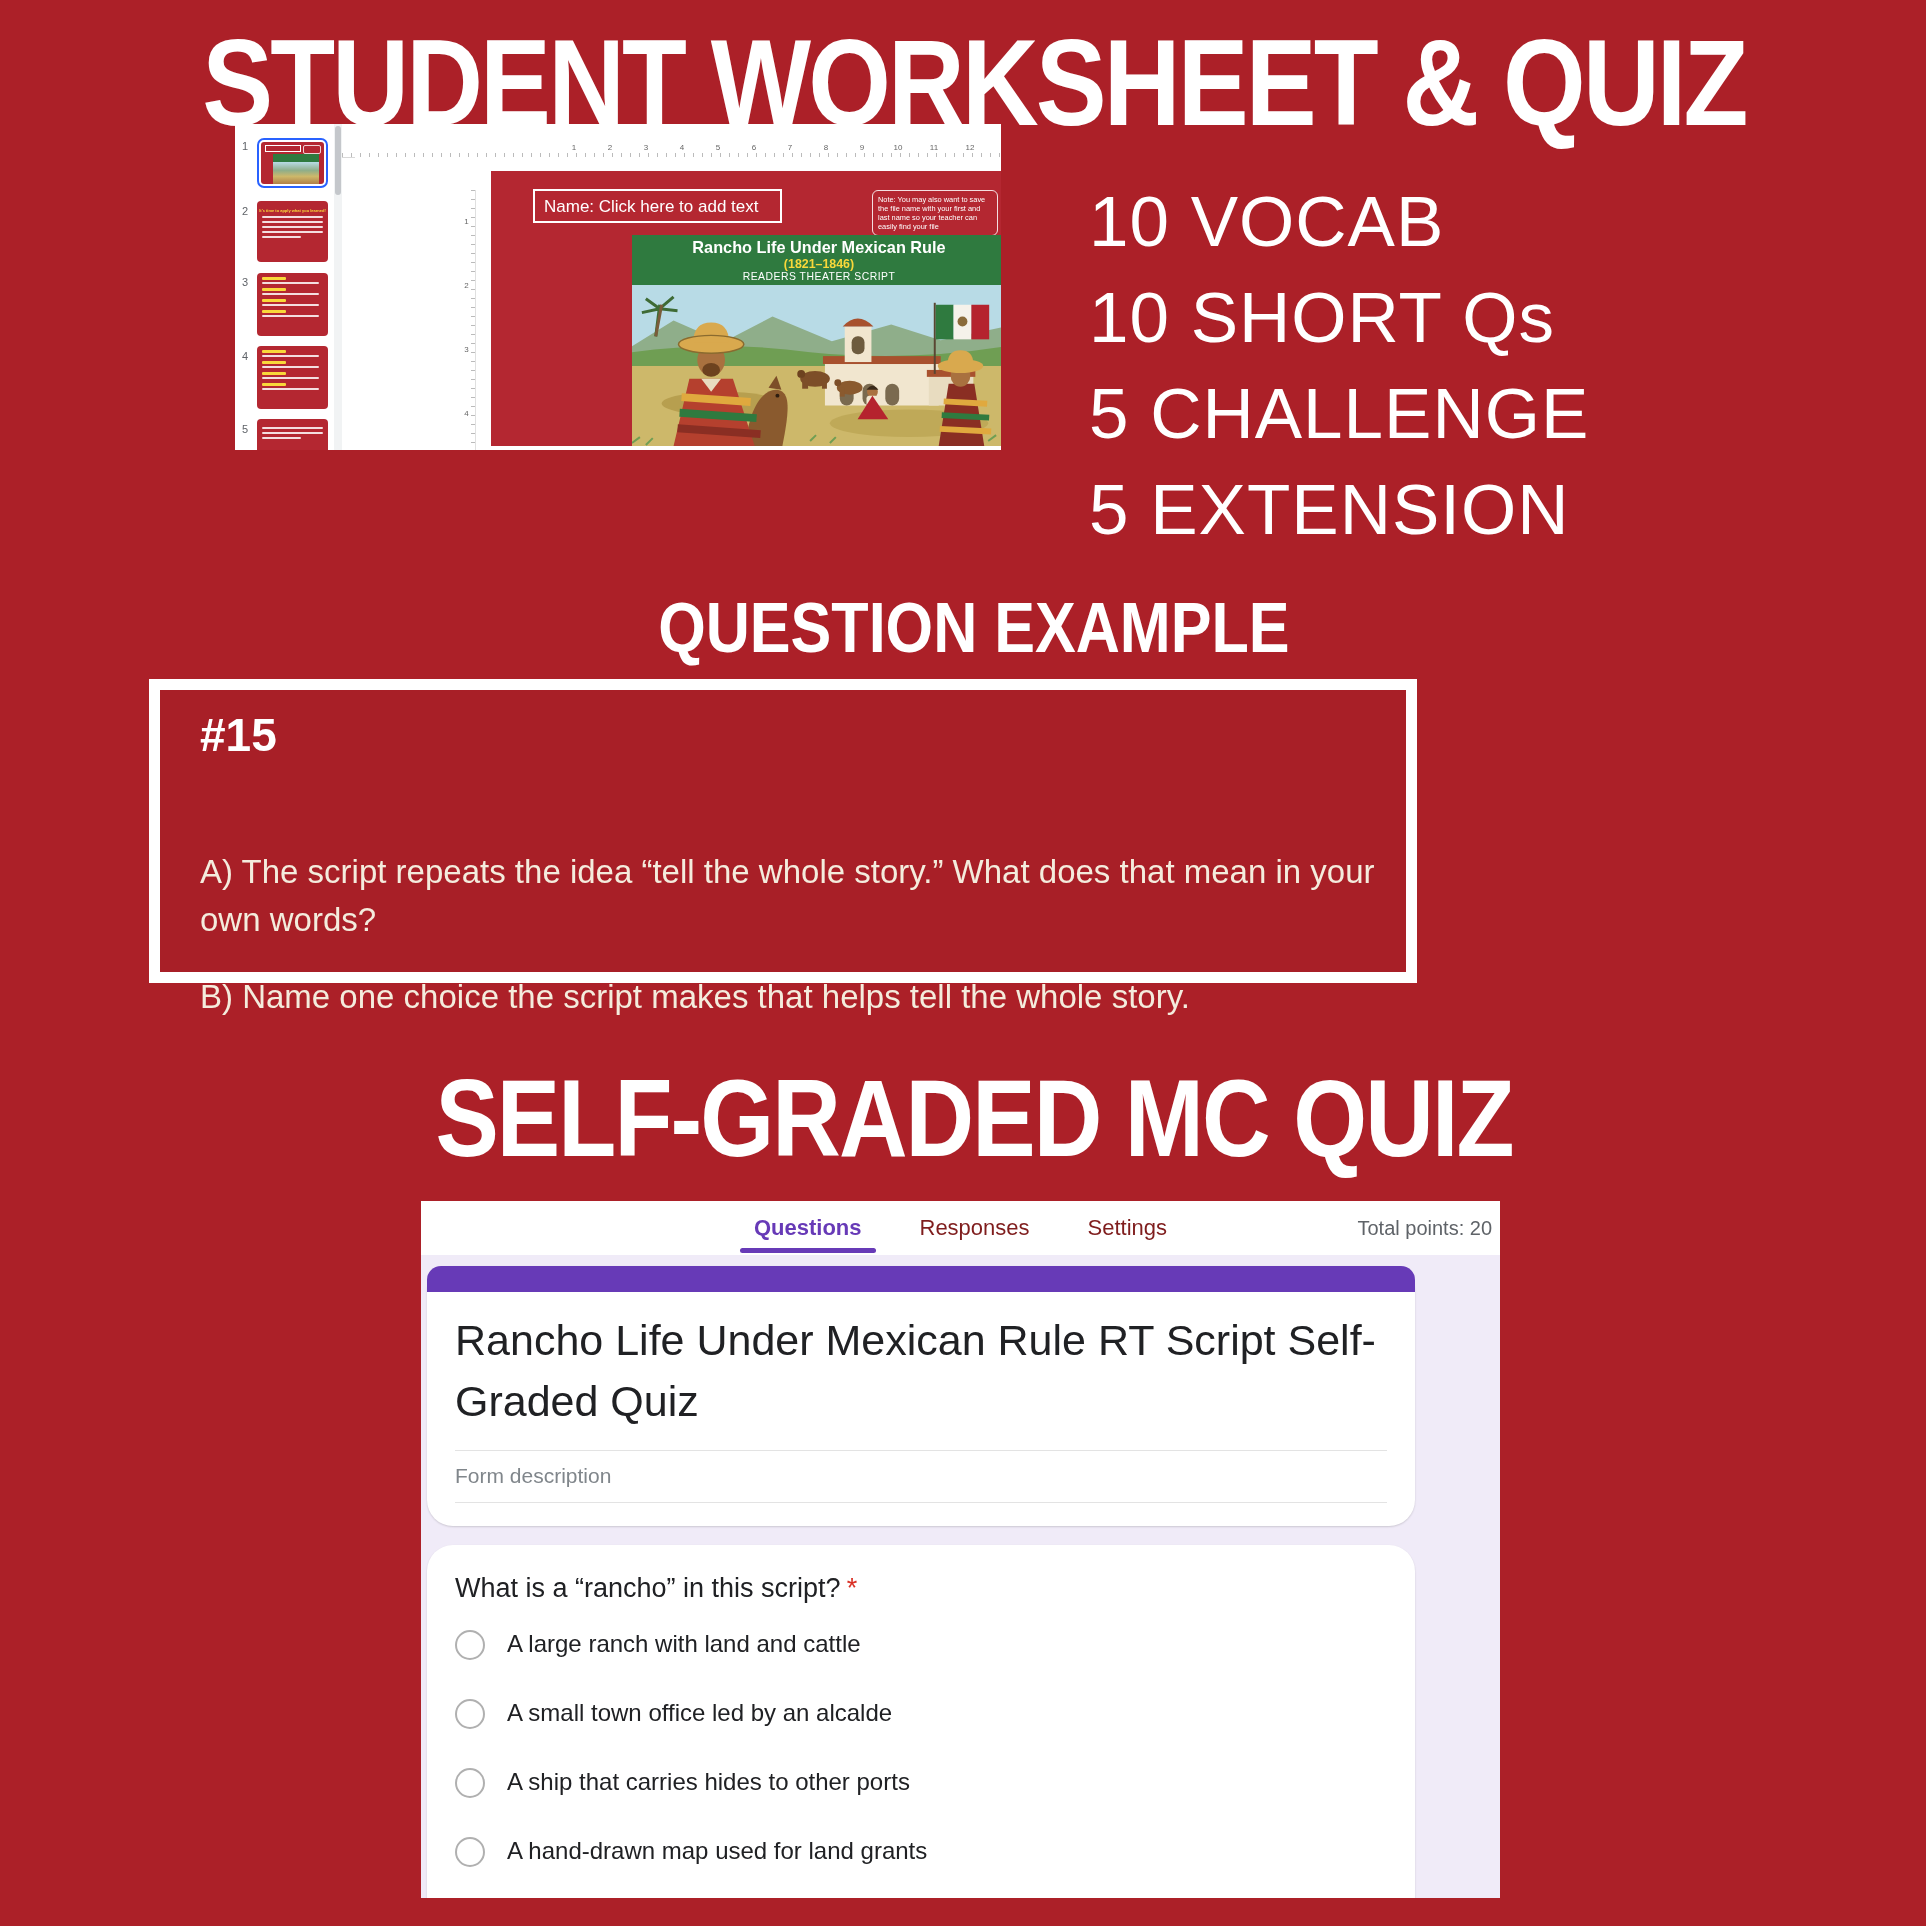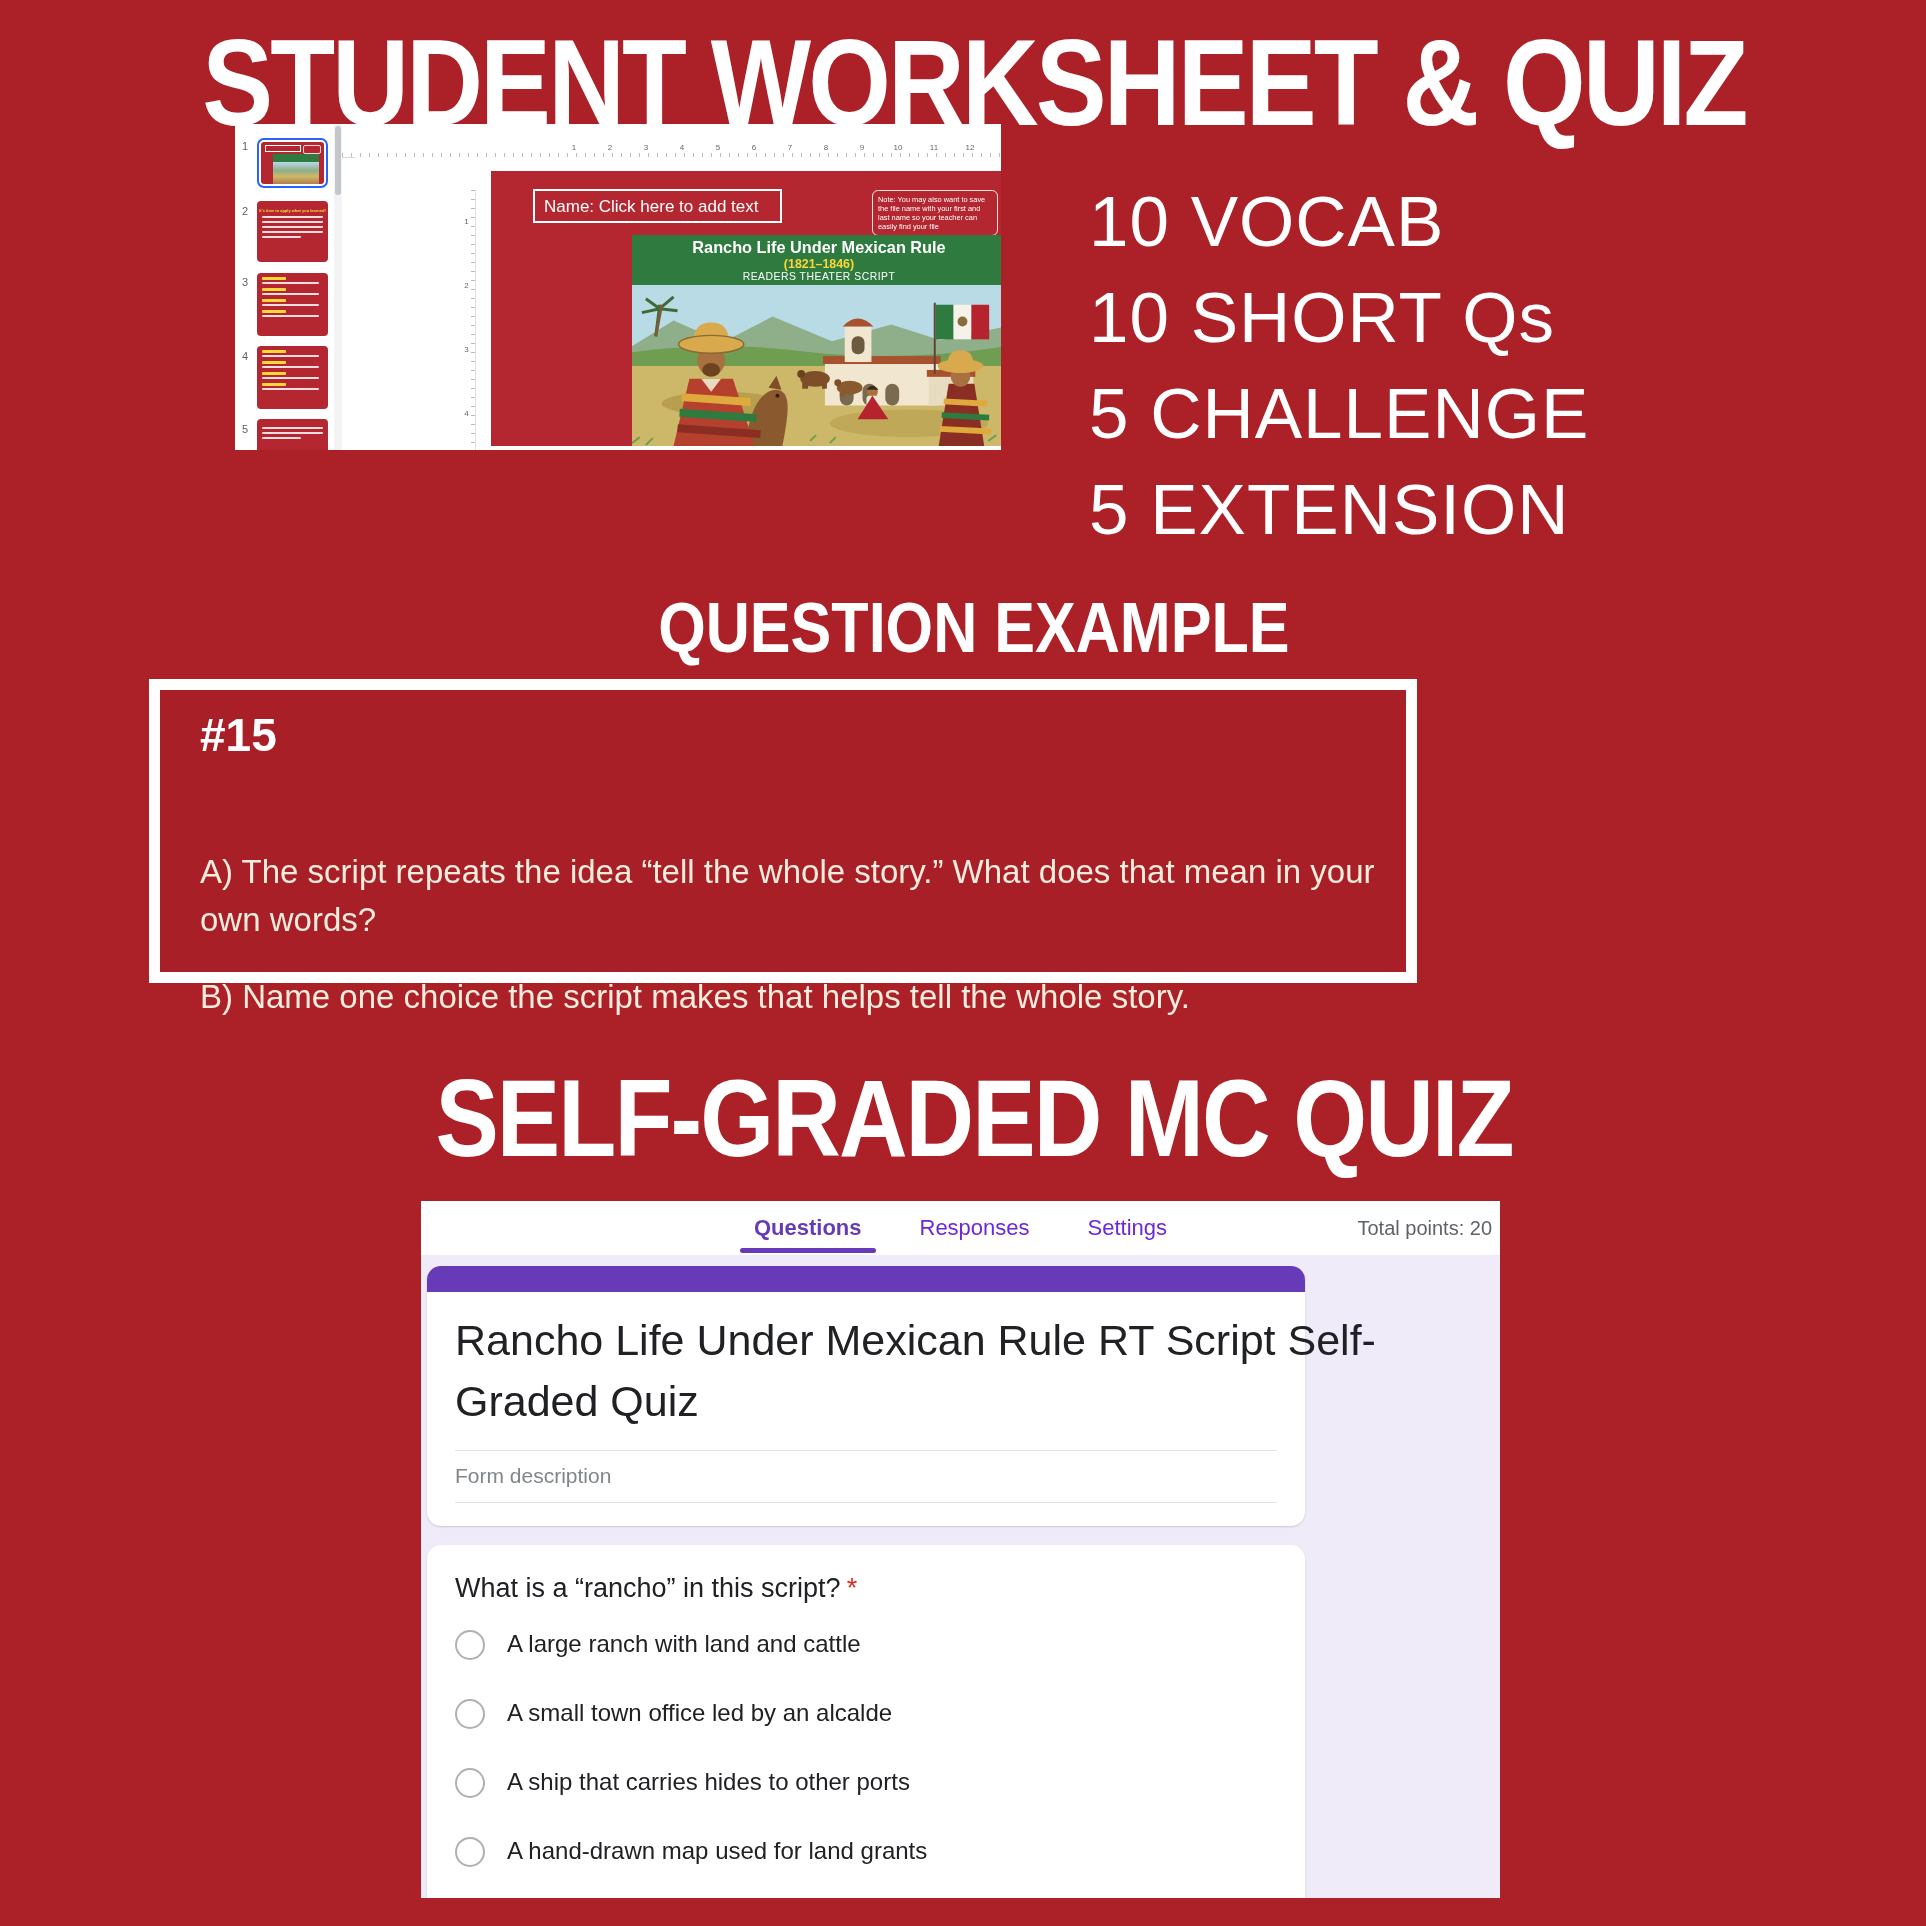--- a/index.html
+++ b/index.html
@@ -61,25 +61,25 @@
   
   #qbox{position:absolute;left:149px;top:679px;width:1268px;height:304px;border:11px solid #fff;background:var(--box_red,#a81f27);box-sizing:border-box;}
   #qbox .qnum{position:absolute;left:40px;top:18px;color:#fff;font-size:46px;font-weight:700;}
   #qbox .qa{position:absolute;left:40px;top:158px;width:1188px;color:#f4ecdd;font-size:33px;line-height:48px;}
   #qbox .qb{position:absolute;left:40px;top:283px;width:1188px;color:#f4ecdd;font-size:33px;line-height:48px;}
 
   
   #form-shot{position:absolute;left:421px;top:1201px;width:1079px;height:697px;background:#f0ebf8;overflow:hidden;}
   #form-header{position:absolute;left:0;top:0;width:100%;height:54px;background:#fff;}
   #form-tabs{position:absolute;left:0;top:0;width:100%;height:54px;display:flex;justify-content:center;align-items:center;gap:58px;}
-  .tab{font-size:22px;color:#6d28d9;position:relative;height:54px;line-height:54px;}
+  .tab{font-size:22px;color:#7f1d1d;position:relative;height:54px;line-height:54px;}
   .tab.active{color:var(--form_accent,#673ab7);font-weight:700;}
   .tab.active::after{content:"";position:absolute;left:-14px;right:-14px;bottom:2px;height:5px;background:var(--form_accent,#673ab7);border-radius:3px;}
   #total-points{position:absolute;right:8px;top:0;height:64px;line-height:54px;font-size:20px;color:#5f6368;}
-  .form-card{position:absolute;left:6px;width:878px;background:#fff;border-radius:14px;box-shadow:0 1px 2px rgba(0,0,0,.15);}
+  .form-card{position:absolute;left:6px;width:988px;background:#fff;border-radius:26px;box-shadow:0 1px 2px rgba(0,0,0,.15);}
   #card-title{top:65px;height:260px;}
   #card-accent{position:absolute;left:0;top:0;width:100%;height:26px;background:var(--form_accent,#673ab7);border-radius:14px 14px 0 0;}
   #form-title{position:absolute;left:28px;top:44px;width:980px;font-size:43px;line-height:61px;color:#202124;}
   .divider{position:absolute;left:28px;right:28px;height:1px;background:#e3e3e3;}
   #div1{top:184px;}
   #div2{top:236px;}
   #form-desc{position:absolute;left:28px;top:198px;font-size:21px;color:#80868b;}
   #card-question{top:344px;height:594px;}
   #q-text{position:absolute;left:28px;top:28px;font-size:27px;color:#202124;}
   #q-required{color:#d93025;padding-left:6px;}

